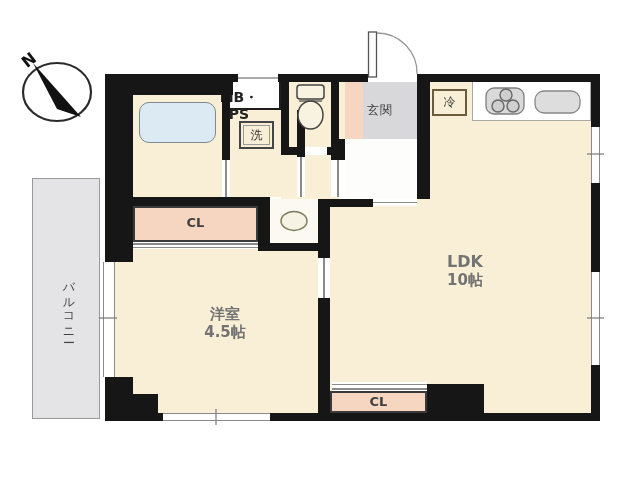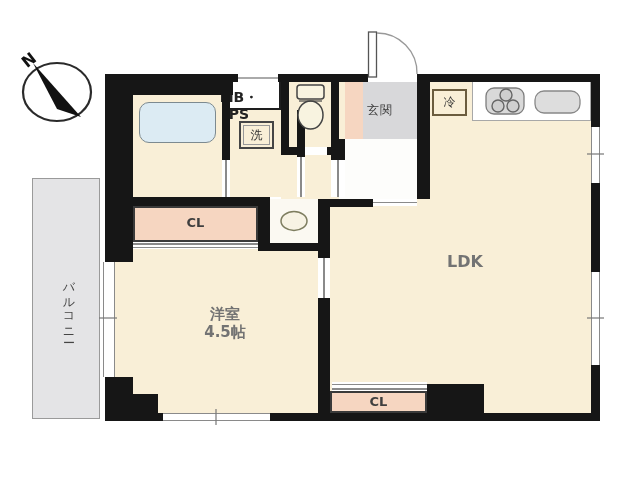--- a/index.html
+++ b/index.html
@@ -153,20 +153,21 @@
     <g stroke="#777" stroke-width="1.2">
       <line x1="99" y1="318" x2="117" y2="318"></line>
       <line x1="216" y1="409" x2="216" y2="425"></line>
       <line x1="587" y1="154" x2="604" y2="154"></line>
       <line x1="587" y1="318" x2="604" y2="318"></line>
     </g>
   </svg>
 
   <div class="lbl" style="left:410px;top:253px;width:110px;font-size:16px;font-weight:600;">
     <div>LDK</div>
+    <div style="font-size:15px;">10帖</div>
   </div>
   <div class="lbl" style="left:170px;top:306px;width:110px;font-size:15px;font-weight:600;">
     <div>洋室</div>
     <div>4.5帖</div>
   </div>
   <div class="lbl" style="left:363px;top:103px;width:34px;font-size:12px;color:#3a3a3a;letter-spacing:1px;">玄関</div>
 
 </div>
 
 </body></html>

